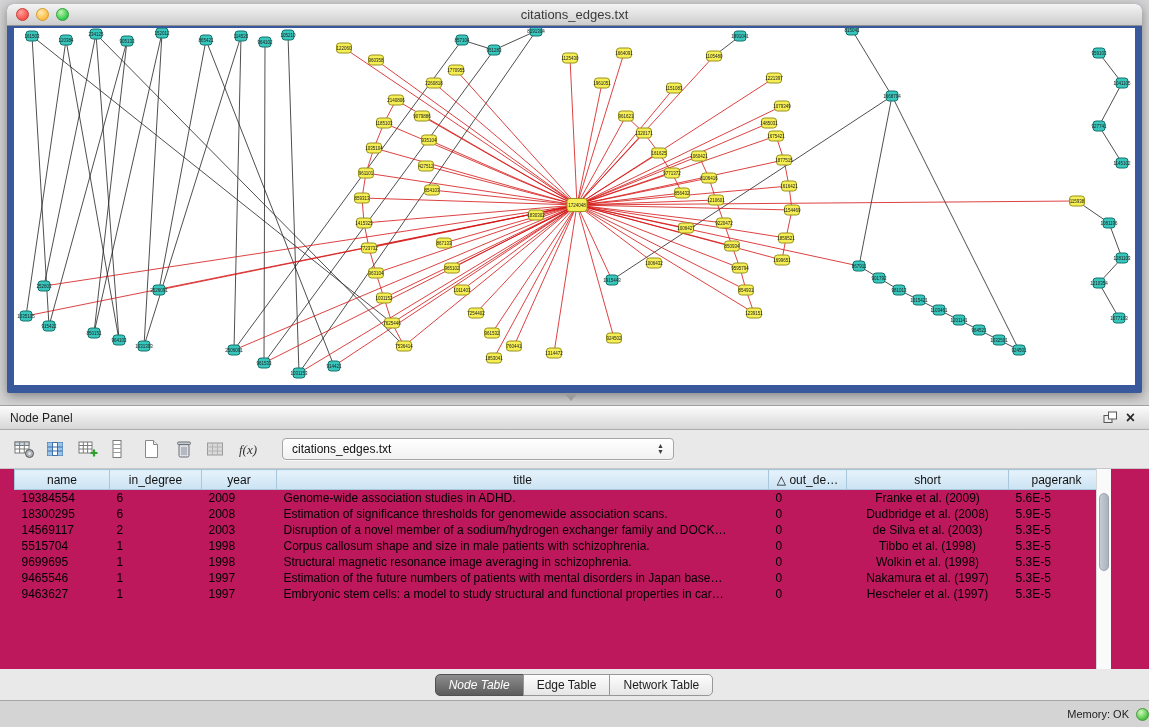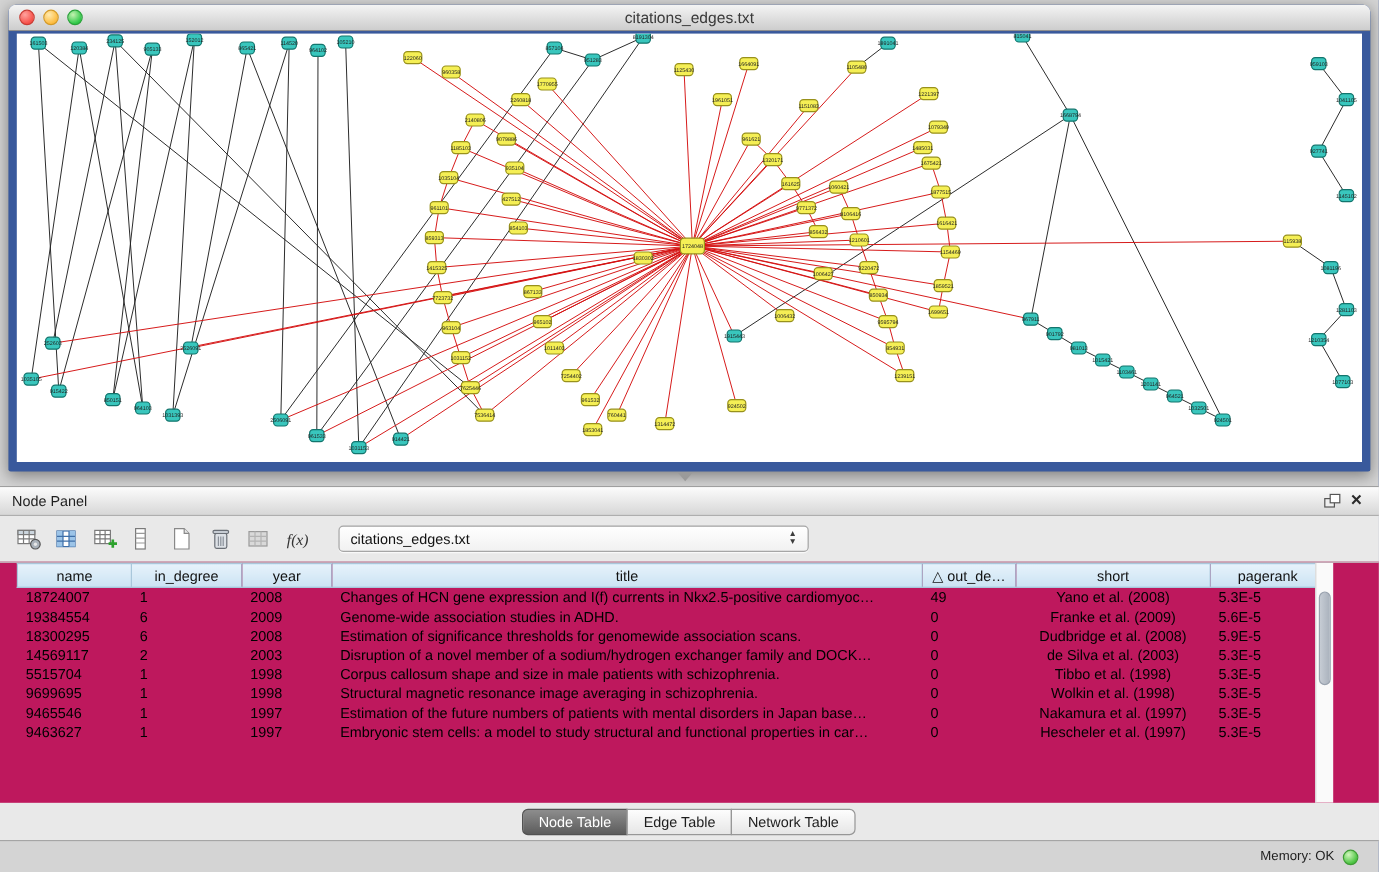--- a/index.html
+++ b/index.html
@@ -58,25 +58,25 @@
   .vscroll{position:absolute;right:0;top:0;width:15px;height:100%;background:#fafafa;
     border-left:1px solid #d8d8d8;box-sizing:border-box;}
   .vthumb{position:absolute;left:2px;top:24px;width:10px;height:78px;border-radius:6px;
     background:linear-gradient(90deg,#c6ccd4,#aab2bd);border:1px solid #9aa3af;box-sizing:border-box;}
 
   .tabs-strip{height:31px;flex:0 0 31px;display:flex;align-items:center;justify-content:center;background:#e9e9e9;}
   .tab{height:22px;padding:0 13px;font-size:12px;display:flex;align-items:center;
     border:1px solid #979797;background:linear-gradient(#fdfdfd,#e6e6e6);color:#1d1d1d;margin-left:-1px;cursor:default;}
   .tab:first-child{border-radius:5px 0 0 5px;}
   .tab:last-child{border-radius:0 5px 5px 0;}
-  .tab.selected{background:linear-gradient(#8d8d8d,#5c5c5c);color:#fff;border-color:#525252;}
+  .tab.selected{background:linear-gradient(#8d8d8d,#5c5c5c);color:#fff;border-color:#525252;font-style:italic;}
 
   
   .statusbar{position:absolute;left:0;bottom:0;width:1149px;height:26px;box-sizing:border-box;
-    display:flex;align-items:center;justify-content:flex-end;gap:7px;padding-right:17px;
+    display:flex;align-items:center;justify-content:flex-end;gap:7px;padding-right:0;
     font-size:11px;color:#1e1e1e;}
   .memdot{width:11px;height:11px;border-radius:50%;
     background:radial-gradient(circle at 35% 30%,#d2f7bd,#4cc442 70%);border:1px solid #3f9c35;}
 </style>
 </head>
 <body>
 
 <div class="net-window">
   <div class="titlebar">
     <div class="lights">
@@ -534,29 +534,20 @@
               <th style="width: 92px;">in_degree</th>
               <th style="width: 75px;">year</th>
               <th style="width: 492px;">title</th>
               <th style="width: 78px; margin-top: 32px;">△ out_de…</th>
               <th style="width: 162px;">short</th>
               <th style="width: 96px;">pagerank</th>
             </tr>
         </thead>
         <tbody>
             <tr>
-              <td>18724007</td>
-              <td>1</td>
-              <td>2008</td>
-              <td>Changes of HCN gene expression and I(f) currents in Nkx2.5-positive cardiomyoc…</td>
-              <td>49</td>
-              <td class="c-center">Yano et al. (2008)</td>
-              <td>5.3E-5</td>
-            </tr>
-            <tr>
               <td>19384554</td>
               <td>6</td>
               <td>2009</td>
               <td>Genome-wide association studies in ADHD.</td>
               <td>0</td>
               <td class="c-center">Franke et al. (2009)</td>
               <td>5.6E-5</td>
             </tr>
             <tr>
               <td>18300295</td>

